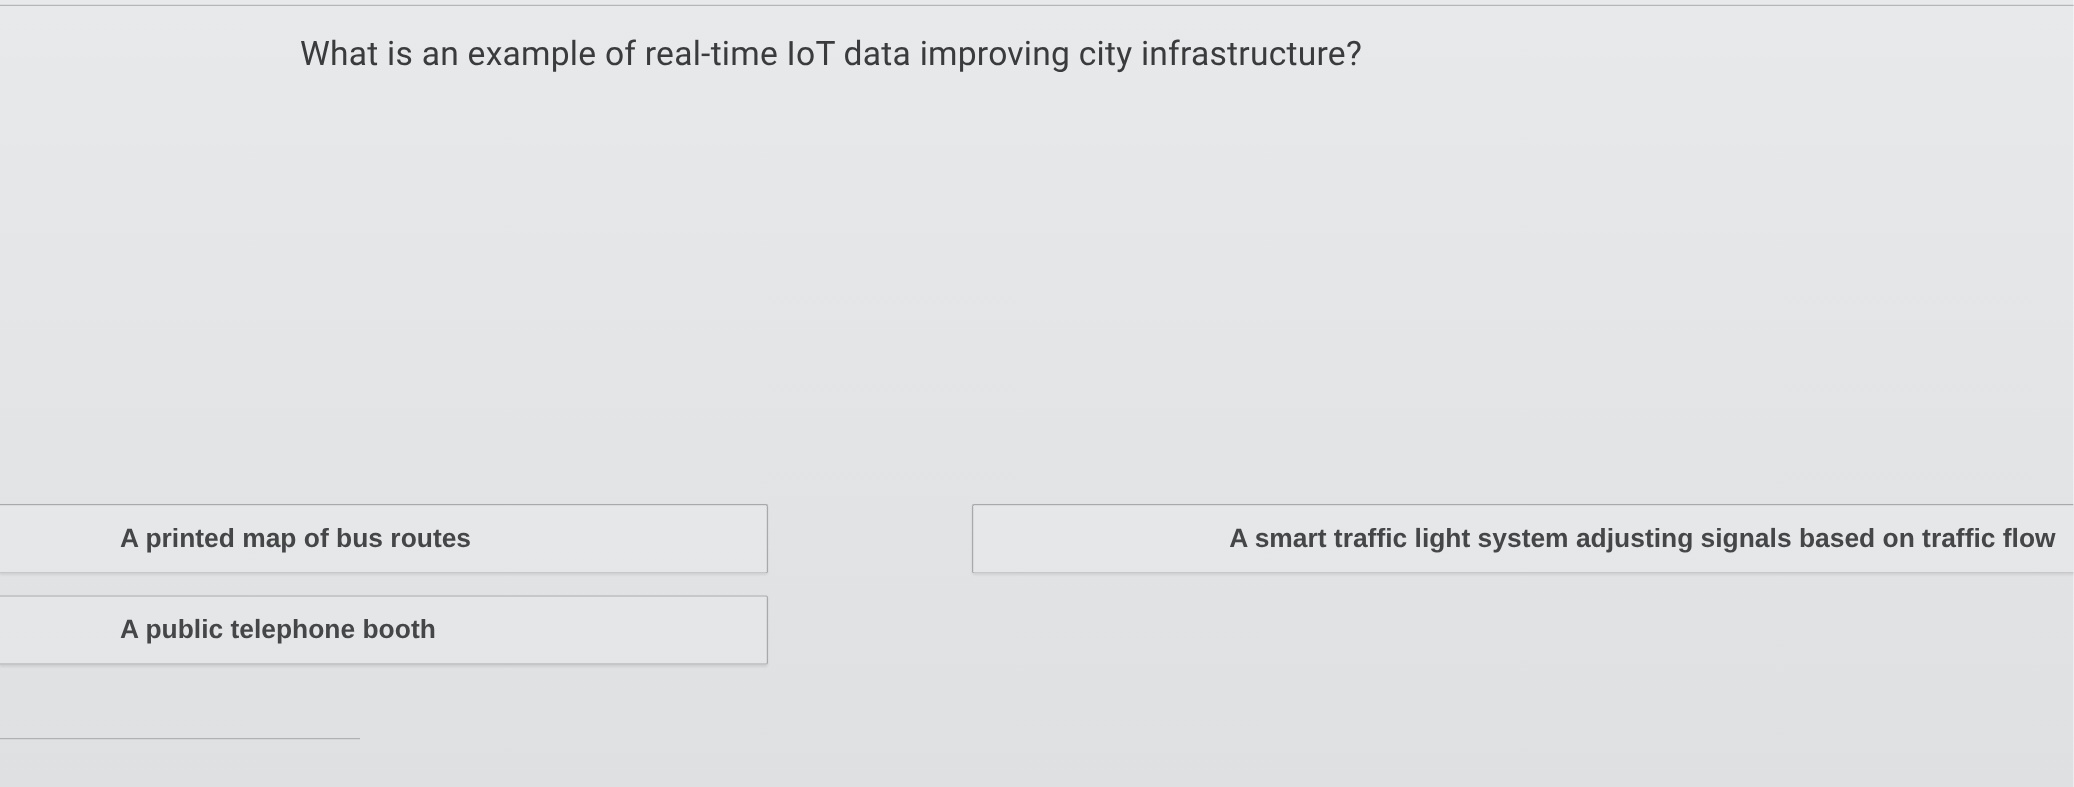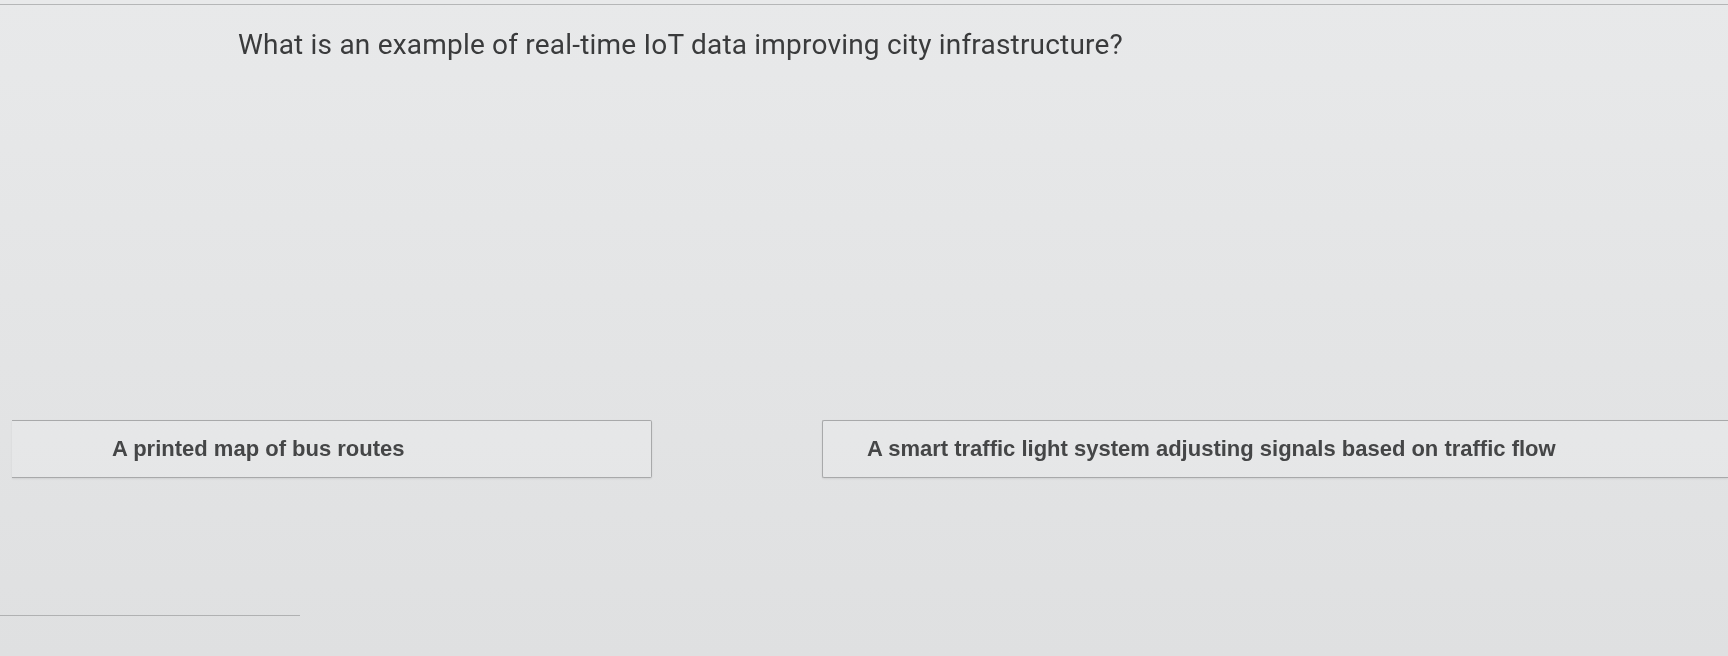--- a/index.html
+++ b/index.html
@@ -19,30 +19,30 @@
       position: absolute;
       top: 4px;
       left: 0;
       right: 0;
       height: 1px;
       background: #b5b6b7;
     }
     .question-text {
       position: absolute;
       top: 28px;
-      left: 238px;
+      left: 250px;
       font-size: 28px;
       font-weight: 400;
       color: #3a3b3c;
       letter-spacing: 0.2px;
     }
     .options-area {
       position: absolute;
       top: 420px;
-      left: 12px;
+      left: 0;
       right: 0;
       display: flex;
       gap: 170px;
     }
     .options-column {
       display: flex;
       flex-direction: column;
       gap: 18px;
     }
     .options-column.left {
@@ -70,39 +70,41 @@
     .options-column.left .option-button {
       border-left: none;
       border-radius: 0 2px 2px 0;
       padding-left: 100px;
     }
     .options-column.right .option-button {
       border-right: none;
       border-radius: 2px 0 0 2px;
       padding-left: 44px;
       padding-right: 15px;
+      text-align: right;
     }
     .bottom-divider {
       position: absolute;
       bottom: 40px;
       left: 0;
       width: 300px;
       height: 1px;
       background: #b0b1b2;
     }
   </style>
 </head>
 <body>
 
 <div class="top-divider"></div>
 
 <div class="question-text">What is an example of real-time IoT data improving city infrastructure?</div>
 
 <div class="options-area">
   <div class="options-column left">
     <button class="option-button">A printed map of bus routes</button>
+    <button class="option-button">A public telephone booth</button>
   </div>
   <div class="options-column right">
     <button class="option-button">A smart traffic light system adjusting signals based on traffic flow</button>
   </div>
 </div>
 
 <div class="bottom-divider"></div>
 
 </body></html>

